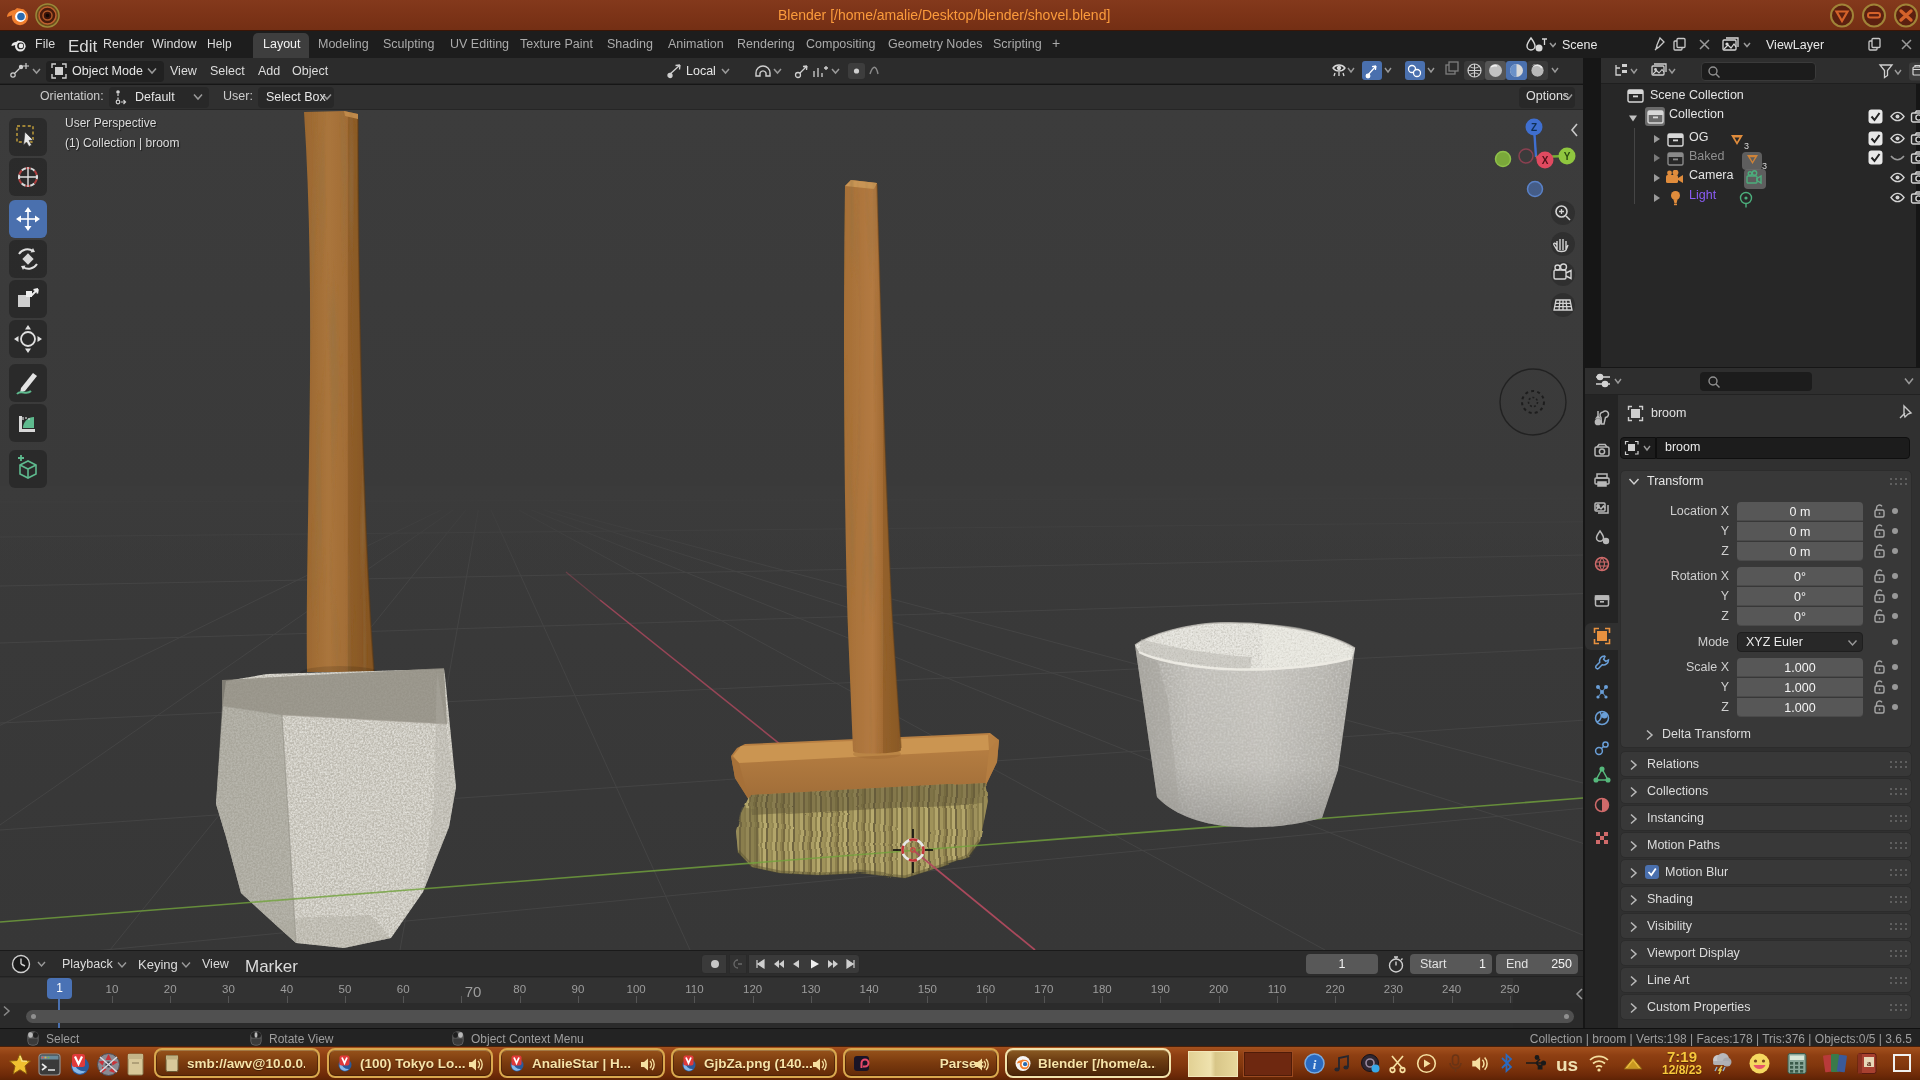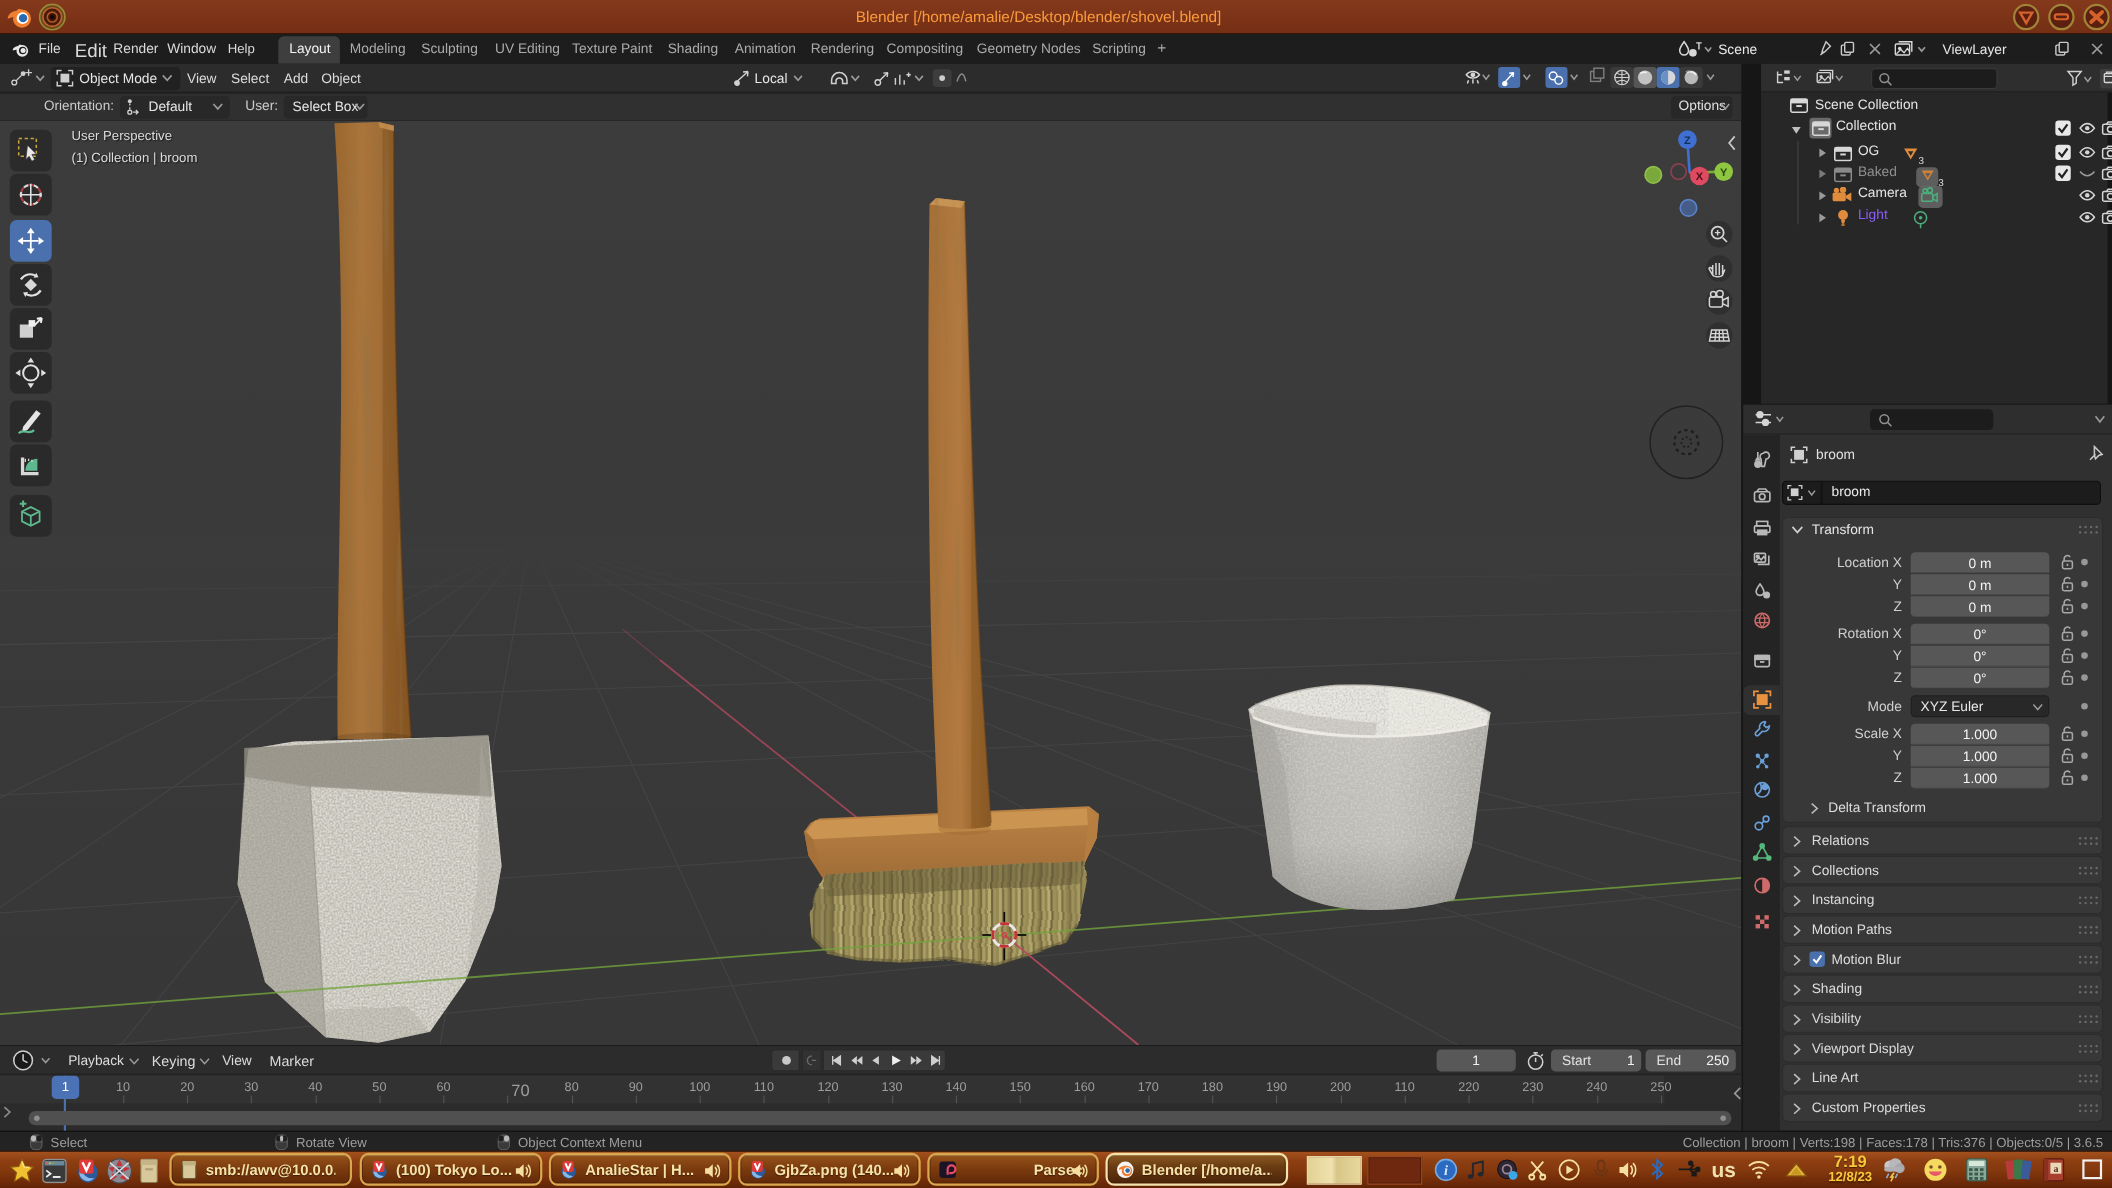--- a/index.html
+++ b/index.html
@@ -1096,21 +1096,21 @@
       </svg>
       <div class="txt" style="left:62px;top:6px;font-size:12.5px;color:#dcdcdc;">Playback</div>
       <svg class="abs" style="left:116px;top:10px" width="12" height="8" viewBox="0 0 12 8">
         <path d="M2 1.5 l4 4.5 4-4.5" fill="none" stroke="#9a9a9a" stroke-width="1.4"></path>
       </svg>
       <div class="txt" style="left:138px;top:6px;font-size:13px;color:#dcdcdc;">Keying</div>
       <svg class="abs" style="left:180px;top:10px" width="12" height="8" viewBox="0 0 12 8">
         <path d="M2 1.5 l4 4.5 4-4.5" fill="none" stroke="#9a9a9a" stroke-width="1.4"></path>
       </svg>
       <div class="txt" style="left:202px;top:6px;font-size:12.5px;color:#dcdcdc;">View</div>
-      <div class="txt" style="left:245px;top:6px;font-size:13px;color:#dcdcdc;">Marker</div>
+      <div class="txt" style="left:245px;top:6px;font-size:17px;color:#dcdcdc;">Marker</div>
       <div class="abs" style="left:701px;top:3px;width:26px;height:20px;background:#3a3a3a;border-radius:4px 0 0 4px;border:1px solid #2a2a2a;"></div>
       <div class="abs" style="left:711px;top:9px;width:8px;height:8px;border-radius:4px;background:#c8c8c8;"></div>
       <div class="abs" style="left:729px;top:3px;width:18px;height:20px;background:#323232;border:1px solid #2a2a2a;"></div>
       <svg class="abs" style="left:729px;top:7px" width="18" height="12" viewBox="0 0 18 12">
         <path d="M9 2 a4 4 0 1 0 0 8 M9 6 h4" stroke="#6a6a6a" stroke-width="1.3" fill="none"></path>
       </svg>
       <div class="abs" style="left:748px;top:3px;width:112px;height:20px;background:#3a3a3a;border-radius:0 4px 4px 0;border:1px solid #2a2a2a;"></div>
       <svg class="abs" style="left:752px;top:7px" width="17" height="12" viewBox="0 0 17 12">
         <path d="M5 2 v8 M12 2 L6 6 l6 4 Z" fill="#cfcfcf" stroke="#cfcfcf" stroke-width="1.2"></path>
       </svg>

